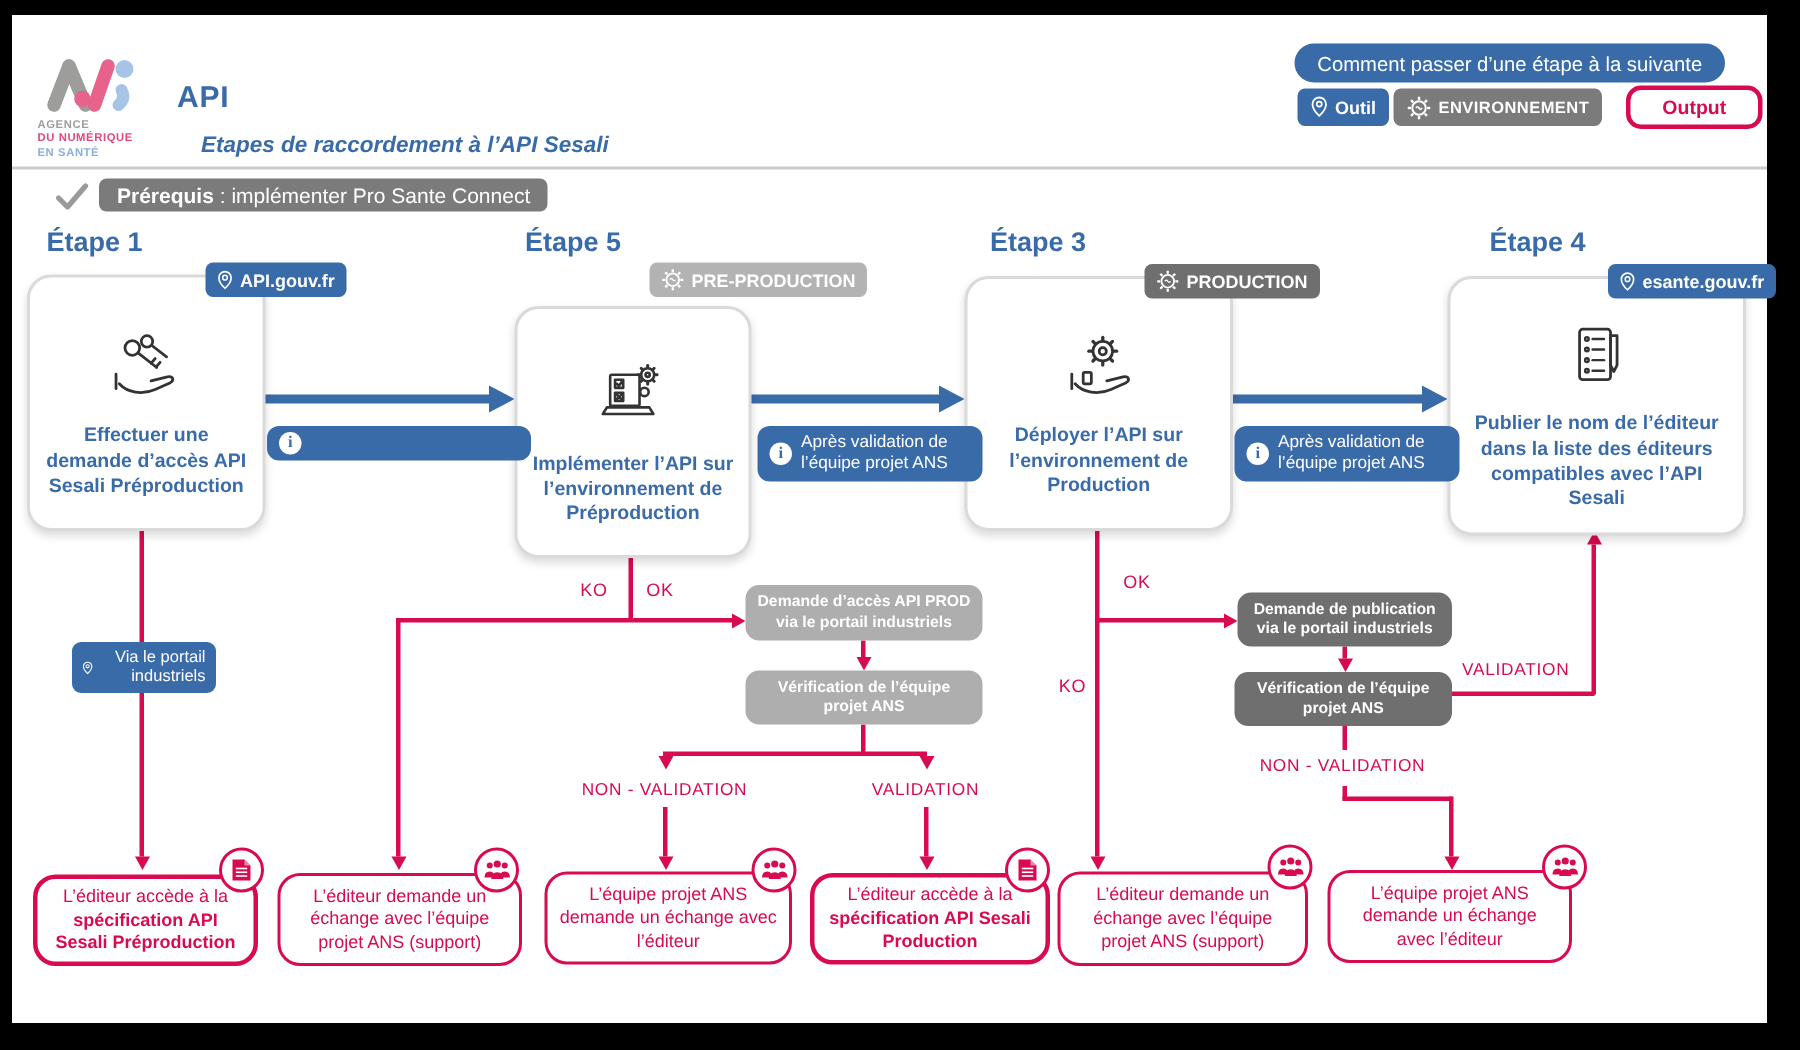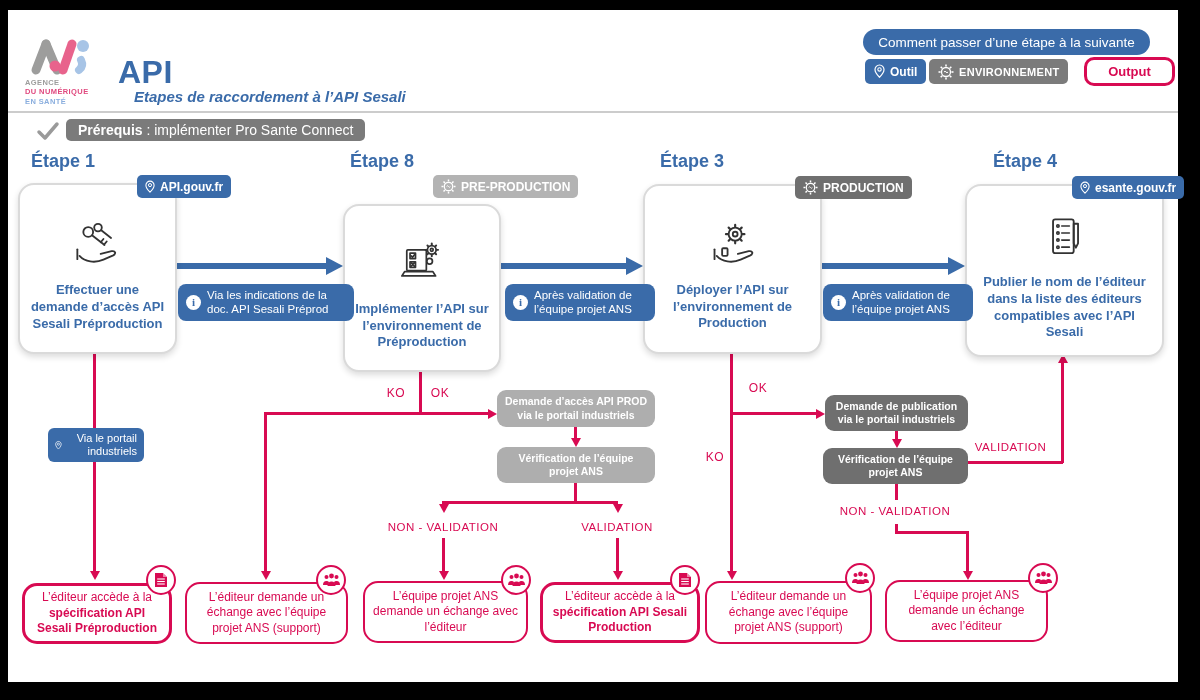--- a/index.html
+++ b/index.html
@@ -1,21 +1,21 @@
 <!DOCTYPE html>
 <html><head>
 <meta charset="utf-8">
 <style>
   html,body{margin:0;padding:0;background:#000;}
   #page{position:relative;width:1200px;height:700px;background:#000;overflow:hidden;
         font-family:"Liberation Sans","DejaVu Sans",sans-serif;}
   #slide{position:absolute;left:8px;top:10px;width:1170px;height:672px;background:#fff;}
   .abs{position:absolute;}
   
-  .app-title{color:#3A6BA9;font-size:32px;font-weight:bold;letter-spacing:.5px;text-align:center;}
+  .app-title{color:#3A6BA9;font-size:20px;font-weight:bold;letter-spacing:.5px;text-align:center;}
   .app-subtitle{color:#3A6BA9;font-size:15px;font-weight:bold;font-style:italic;}
   .sep{background:#CCCCCC;height:2px;}
   .prereq{background:#7B7B7B;color:#fff;border-radius:5px;font-size:14px;
           padding:3px 12px;white-space:nowrap;}
   .how-btn{background:#3A6BA9;color:#fff;border-radius:13px;font-size:13.5px;
            display:flex;align-items:center;justify-content:center;white-space:nowrap;}
   .chip{display:flex;align-items:center;gap:5px;border-radius:5px;color:#fff;
         font-weight:bold;font-size:12px;padding:0 9px;height:25px;white-space:nowrap;}
   .chip-blue{background:#3A6BA9;}
   .chip-gray{background:#7B7B7B;font-size:11px;letter-spacing:.3px;}
@@ -118,21 +118,21 @@
         </g>
         <path d="M6,8 q1,-1.6 2,0 q1,1.6 2,0" fill="none" stroke="#fff" stroke-width="1"></path>
       </svg>
     <span>ENVIRONNEMENT</span>
   </div>
   <div class="abs chip chip-output" style="left:1084px;top:57px;width:67px;height:23px;">
     <span>Output</span>
   </div>
 
   <div class="abs step-title" style="left:31px;top:151px;width:140px;">Étape 1</div>
-  <div class="abs step-title" style="left:350px;top:151px;width:140px;">Étape 8</div>
+  <div class="abs step-title" style="left:350px;top:151px;width:140px;">Étape 5</div>
   <div class="abs step-title" style="left:660px;top:151px;width:140px;">Étape 3</div>
   <div class="abs step-title" style="left:993px;top:151px;width:140px;">Étape 4</div>
 
   <div class="abs card" style="left:18px;top:183px;width:155px;height:167px;">
     <svg style="margin-top:16px;" width="50" height="50" viewBox="0 0 46 46" fill="none" stroke="#333" stroke-width="1.7" stroke-linecap="round" stroke-linejoin="round">
       <circle cx="14" cy="11" r="4.5"></circle>
         <path d="M17.5,14 L29,23 M25.5,20.5 l2.5,-3 M28.5,22.8 l2.5,-3"></path>
       <circle cx="23" cy="7" r="3.5"></circle>
         <path d="M26,9.5 L35,16.5"></path>
       <path d="M6,33 c5,5.5 14,7 22,3.5 l9,-4 c3,-1.5 2,-4.5 -1.5,-3.8 l-10,2.5"></path>
@@ -203,21 +203,21 @@
           <line x1="29.7" y1="17.7" x2="31" y2="19"></line>
           <line x1="31" y1="7" x2="29.7" y2="8.3"></line>
           <line x1="20.3" y1="17.7" x2="19" y2="19"></line>
         </g>
       <path d="M8,33 c5,5.5 14,7 22,3.5 l9,-4 c3,-1.5 2,-4.5 -1.5,-3.8 l-10,2.5"></path>
       <path d="M6,27 l0,9"></path>
         <rect x="13" y="26" width="5" height="7" rx="1"></rect>
     </svg>
     <div class="card-text" style="margin-top:12px;">Déployer l’API sur l’environnement de Production</div>
   </div>
-  <div class="abs tag tag-graydark" style="left:763px;top:176px;margin-left:32px;">
+  <div class="abs tag tag-graydark" style="left:763px;top:176px;">
     <svg width="15" height="15" viewBox="0 0 16 16">
         <circle cx="8" cy="8" r="4.5" fill="none" stroke="#fff" stroke-width="1.3"></circle>
         <g stroke="#fff" stroke-width="1.6">
           <line x1="8" y1="0.5" x2="8" y2="2.6"></line>
           <line x1="8" y1="13.4" x2="8" y2="15.5"></line>
           <line x1="0.5" y1="8" x2="2.6" y2="8"></line>
           <line x1="13.4" y1="8" x2="15.5" y2="8"></line>
           <line x1="2.7" y1="2.7" x2="4.2" y2="4.2"></line>
           <line x1="11.8" y1="11.8" x2="13.3" y2="13.3"></line>
           <line x1="13.3" y1="2.7" x2="11.8" y2="4.2"></line>
@@ -255,21 +255,20 @@
 
   <div class="abs barrow" style="left:175px;top:263px;width:152px;"></div>
   <div class="abs bhead" style="left:326px;top:257px;"></div>
   <div class="abs barrow" style="left:499px;top:263px;width:128px;"></div>
   <div class="abs bhead" style="left:626px;top:257px;"></div>
   <div class="abs barrow" style="left:820px;top:263px;width:129px;"></div>
   <div class="abs bhead" style="left:948px;top:257px;"></div>
 
   <div class="abs info" style="left:178px;top:284px;width:160px;">
     <span class="info-i">i</span>
-    <span>Via les indications de la doc. API Sesali Préprod</span>
   </div>
   <div class="abs info" style="left:505px;top:284px;width:134px;">
     <span class="info-i">i</span>
     <span>Après validation de l’équipe projet ANS</span>
   </div>
   <div class="abs info" style="left:823px;top:284px;width:134px;">
     <span class="info-i">i</span>
     <span>Après validation de l’équipe projet ANS</span>
   </div>
 

